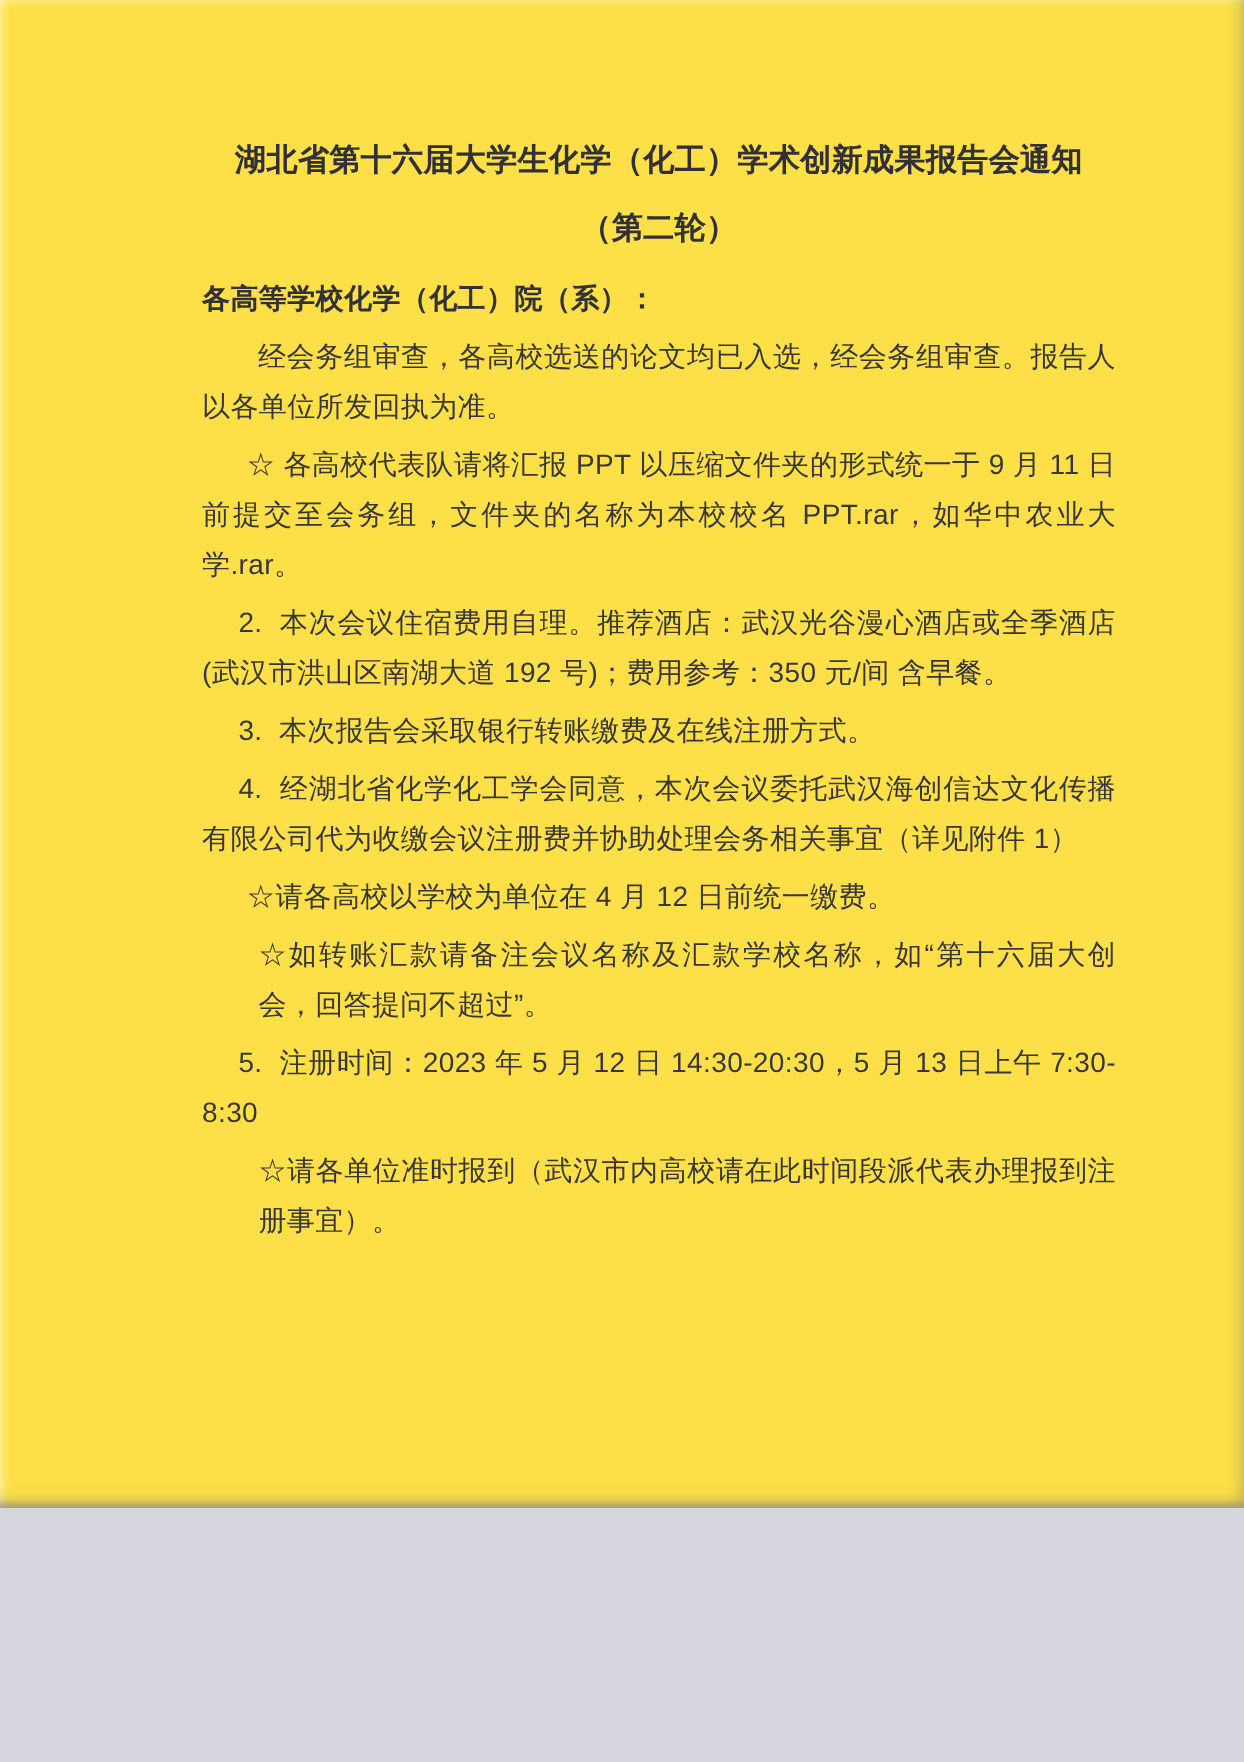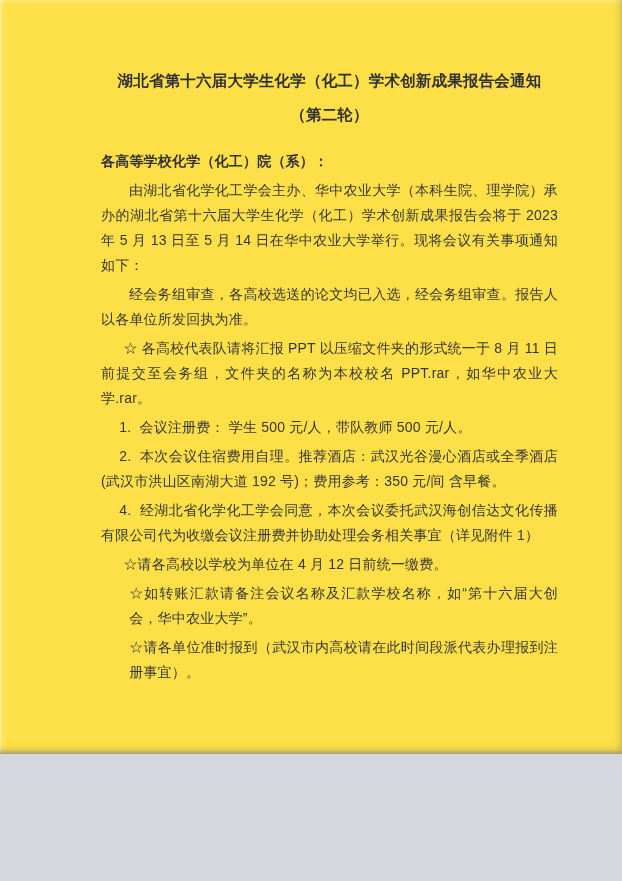--- a/index.html
+++ b/index.html
@@ -43,21 +43,21 @@
     text-align: center;
     line-height: 22px;
     margin: 0 0 12px 0;
     color: #303036;
   }
   .subtitle {
     font-size: 15.5px;
     font-weight: bold;
     text-align: center;
     line-height: 22px;
-    margin: 0 0 23px 0;
+    margin: 0 0 11px 0;
     color: #303036;
   }
   .salutation {
     font-weight: bold;
     margin: 0;
     color: #313137;
   }
   p.para {
     margin: 4px;
   }
@@ -77,34 +77,34 @@
 </head>
 <body>
 
 <div class="page">
   <div class="content">
 
     <div class="title">湖北省第十六届大学生化学（化工）学术创新成果报告会通知</div>
     <div class="subtitle">（第二轮）</div>
 
     <p class="para salutation">各高等学校化学（化工）院（系）：</p>
-    <p class="para indent">由湖北省化学化工学会主办、华中农业大学（本科生院、理学院）承办的湖北省第十六届大学生化学（化工）学术创新成果报告会将于 2023 年 5 月 13 日至 5 月 14 日在华中农业大学举行。现将会议有关事项通知如下：</p>
 
     <div class="section">
       <div class="sec-body">
         <p class="para indent">经会务组审查，各高校选送的论文均已入选，经会务组审查。报告人以各单位所发回执为准。</p>
-        <p class="para star">☆ 各高校代表队请将汇报 PPT 以压缩文件夹的形式统一于 8 月 11 日前提交至会务组，文件夹的名称为本校校名 PPT.rar，如华中农业大学.rar。</p>
+        <p class="para star">☆ 各高校代表队请将汇报 PPT 以压缩文件夹的形式统一于 9 月 11 日前提交至会务组，文件夹的名称为本校校名 PPT.rar，如华中农业大学.rar。</p>
       </div>
     </div>
 
     <div class="section">
       <div class="sec-body">
-        <p class="para num">1.&nbsp;&nbsp;会议注册费：&nbsp;学生 500 元/人，带队教师 500 元/人。</p>
         <p class="para num">2.&nbsp;&nbsp;本次会议住宿费用自理。推荐酒店：武汉光谷漫心酒店或全季酒店(武汉市洪山区南湖大道 192 号)；费用参考：350 元/间&nbsp;含早餐。</p>
+        <p class="para num">3.&nbsp;&nbsp;本次报告会采取银行转账缴费及在线注册方式。</p>
         <p class="para num">4.&nbsp;&nbsp;经湖北省化学化工学会同意，本次会议委托武汉海创信达文化传播有限公司代为收缴会议注册费并协助处理会务相关事宜（详见附件 1）</p>
         <p class="para star">☆请各高校以学校为单位在 4 月 12 日前统一缴费。</p>
-        <p class="para hang">☆如转账汇款请备注会议名称及汇款学校名称，如“第十六届大创会，华中农业大学”。</p>
+        <p class="para hang">☆如转账汇款请备注会议名称及汇款学校名称，如“第十六届大创会，回答提问不超过”。</p>
+        <p class="para num">5.&nbsp;&nbsp;注册时间：2023 年 5 月 12 日 14:30-20:30，5 月 13 日上午 7:30-8:30</p>
         <p class="para hang">☆请各单位准时报到（武汉市内高校请在此时间段派代表办理报到注册事宜）。</p>
       </div>
     </div>
 
   </div>
 </div>
 
 </body></html>

